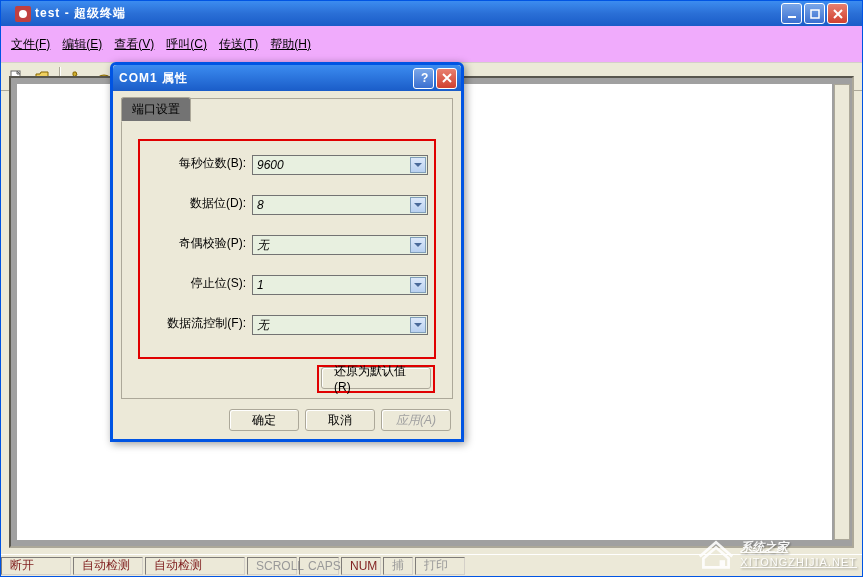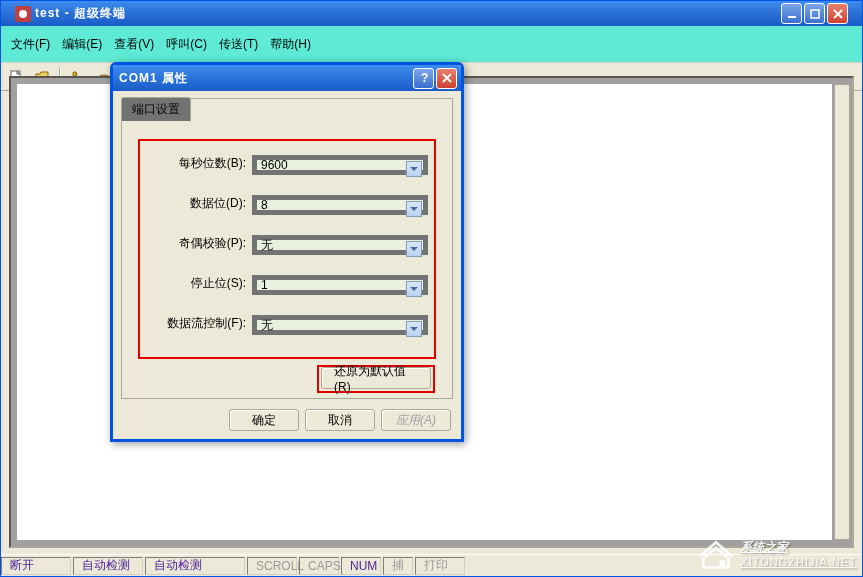--- a/index.html
+++ b/index.html
@@ -9,52 +9,52 @@
   .main-window { width: 863px; height: 577px; border: 1px solid #0054e3; background: #ece9d8; position: absolute; top: 0; left: 0; }
   .main-titlebar { height: 25px; background: linear-gradient(to bottom, #3c8cf0 0%, #2a6fd6 50%, #1a5cc8 100%); display: flex; align-items: center; padding: 0 14px; color: #fff; }
   .main-titlebar .title-icon { width: 16px; height: 16px; background: #c04040; border-radius: 2px; margin-right: 4px; position: relative; }
   .main-titlebar .title-icon::after { content: ""; position: absolute; width: 8px; height: 8px; background: #fff; border-radius: 50%; top: 4px; left: 4px; }
   .main-titlebar .title-text { flex: 1; font-weight: bold; letter-spacing: 1px; }
   .title-controls { display: flex; gap: 2px; }
   .title-btn { width: 21px; height: 21px; background: linear-gradient(to bottom, #7ba7e8, #3a6fd0); border: 1px solid #fff; border-radius: 3px; display: flex; align-items: center; justify-content: center; color: #fff; font-weight: bold; }
   .title-btn.close { background: linear-gradient(to bottom, #e88070, #d04030); }
   .title-btn svg { width: 12px; height: 12px; }
 
-  .menubar { height: 37px; background: #5eead4; display: flex; align-items: center; padding: 0 4px; border-bottom: 1px solid #d4d0c8; }
+  .menubar { height: 37px; background: #f0abfc; display: flex; align-items: center; padding: 0 4px; border-bottom: 1px solid #d4d0c8; text-decoration: underline; }
   .menubar span { padding: 2px 6px; color: #000; }
 
   .toolbar { height: 28px; background: #ece9d8; display: flex; align-items: center; padding: 0 4px; gap: 4px; border-bottom: 1px solid #aca899; }
   .toolbar .tbtn { width: 22px; height: 22px; display: flex; align-items: center; justify-content: center; }
   .toolbar .tbtn svg { width: 16px; height: 16px; }
   .toolbar .sep { width: 2px; height: 20px; border-left: 1px solid #aca899; border-right: 1px solid #fff; margin: 0 2px; }
 
   .client-area { position: absolute; top: 75px; left: 8px; right: 8px; bottom: 28px; border: 2px inset #aca899; background: #a0a0a0; }
   .terminal-inner { position: absolute; top: 6px; left: 6px; right: 20px; bottom: 6px; background: #fff; }
   .scrollbar-v { position: absolute; right: 2px; top: 6px; bottom: 6px; width: 16px; background: #ece9d8; border: 1px solid #aca899; }
 
   .statusbar { position: absolute; bottom: 0; left: 0; right: 0; height: 22px; background: #ece9d8; display: flex; align-items: center; border-top: 1px solid #fff; }
-  .statusbar .cell { border: 1px inset #d4d0c8; height: 18px; padding: 1px 8px; margin-right: 2px; display: flex; align-items: center; color: #4c1d95; }
+  .statusbar .cell { border: 1px inset #d4d0c8; height: 18px; padding: 1px 8px; margin-right: 2px; display: flex; align-items: center; color: #7f1d1d; }
   .statusbar .cell.dim { color: #999; }
 
   
   .dialog { position: absolute; top: 62px; left: 110px; width: 354px; height: 380px; background: #ece9d8; border: 3px solid #0054e3; border-radius: 6px 6px 0 0; box-shadow: 2px 2px 8px rgba(0,0,0,0.4); }
   .dlg-titlebar { height: 26px; background: linear-gradient(to bottom, #3c8cf0 0%, #1a5cc8 100%); display: flex; align-items: center; padding: 0 4px; color: #fff; border-radius: 4px 4px 0 0; }
   .dlg-titlebar .dlg-title { flex: 1; font-weight: bold; padding-left: 2px; letter-spacing: 1px; }
 
   .tab-strip { margin: 6px 8px 0 8px; height: 22px; position: relative; }
   .tab { position: absolute; top: 0; left: 0; padding: 3px 10px; background: #737373; border: 1px solid #aca899; border-bottom: 1px solid #ece9d8; border-radius: 3px 3px 0 0; z-index: 2; }
   .tab-panel { position: absolute; top: 33px; left: 8px; right: 8px; bottom: 40px; border: 1px solid #aca899; background: #ece9d8; }
 
   .red-box { position: absolute; border: 2px solid #e00000; }
   .red-box.fields { top: 40px; left: 16px; right: 16px; height: 220px; }
   .red-box.restore { top: 300px; left: 204px; width: 118px; height: 28px; }
 
   .field-row { position: absolute; left: 24px; right: 24px; height: 22px; display: flex; align-items: flex-start; }
   .field-row .flabel { width: 100px; text-align: right; margin-right: 6px; }
-  .field-row .dropdown { flex: 1; height: 20px; background: #e8f0e0; border: 5px solid #737373; display: flex; align-items: center; padding: 3px 4px; position: relative; }
+  .field-row .dropdown { flex: 1; height: 20px; background: #e8f0e0; border: 1px solid #737373; display: flex; align-items: center; padding: 3px 4px; position: relative; font-style: italic; }
   .field-row .dropdown .dd-btn { position: absolute; right: 1px; top: 1px; width: 16px; height: 16px; background: linear-gradient(to bottom, #dce8fa, #b8d0f0); border: 1px solid #7f9db9; display: flex; align-items: center; justify-content: center; }
   .field-row .dropdown .dd-btn::after { content: ""; border-left: 4px solid transparent; border-right: 4px solid transparent; border-top: 4px solid #4a6a9a; }
 
   .dlg-button { height: 22px; padding: 0 12px; background: #ece9d8; border: 1px solid #aca899; border-radius: 3px; box-shadow: inset 1px 1px 0 #fff; display: inline-flex; align-items: center; justify-content: center; }
   .dlg-button.disabled { color: #a0a0a0; font-style: italic; }
 
   .restore-btn { position: absolute; top: 302px; left: 208px; width: 110px; }
 
   .bottom-buttons { position: absolute; bottom: 8px; right: 10px; display: flex; gap: 6px; }
   .bottom-buttons .dlg-button { width: 70px; }

